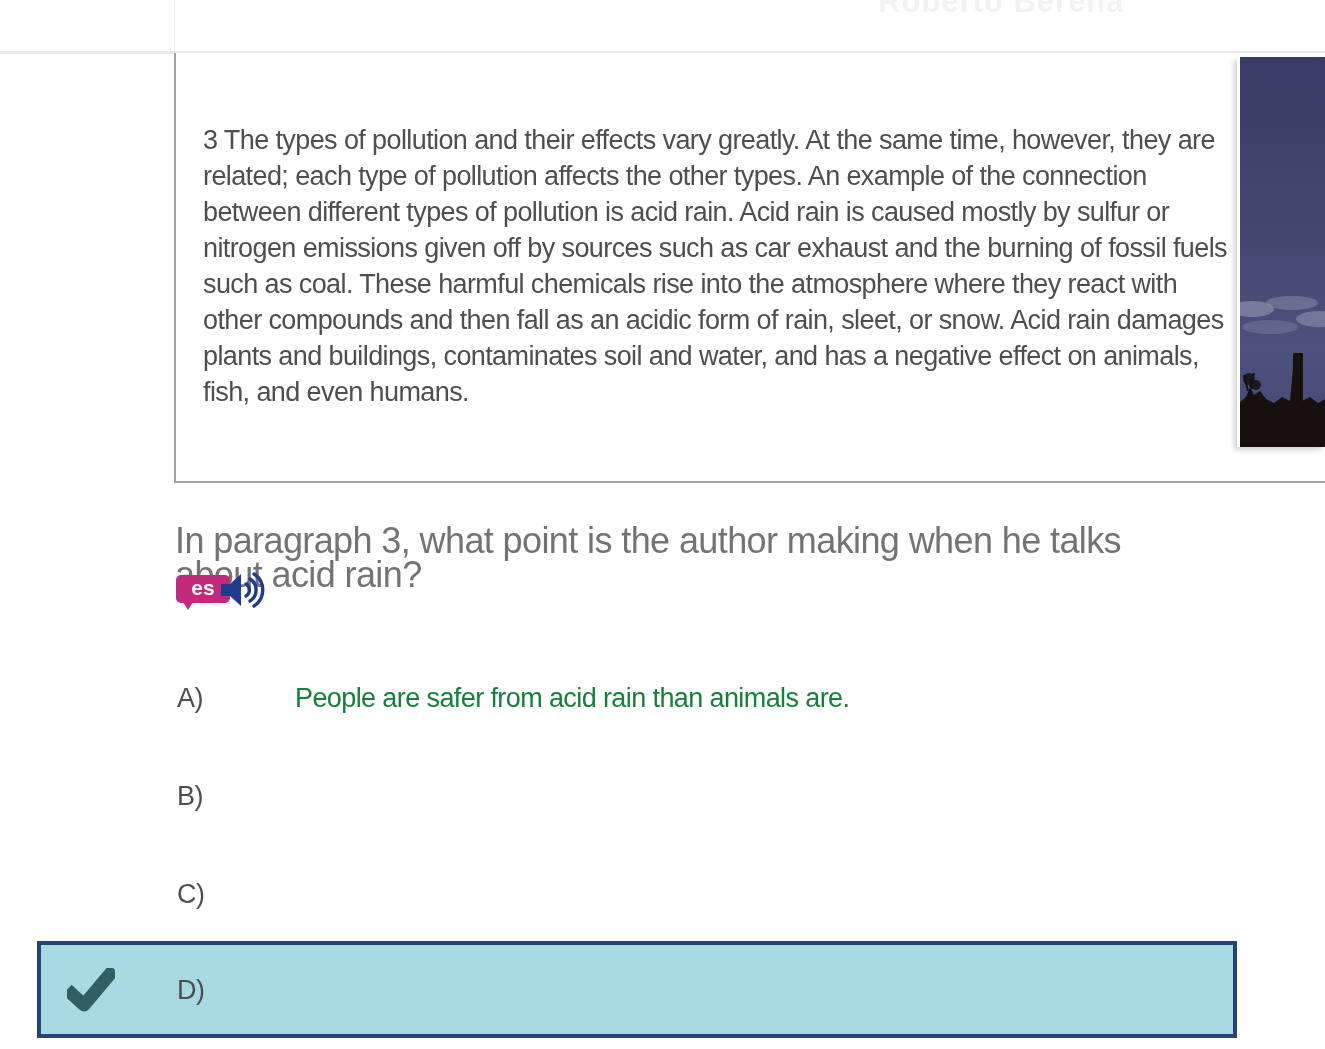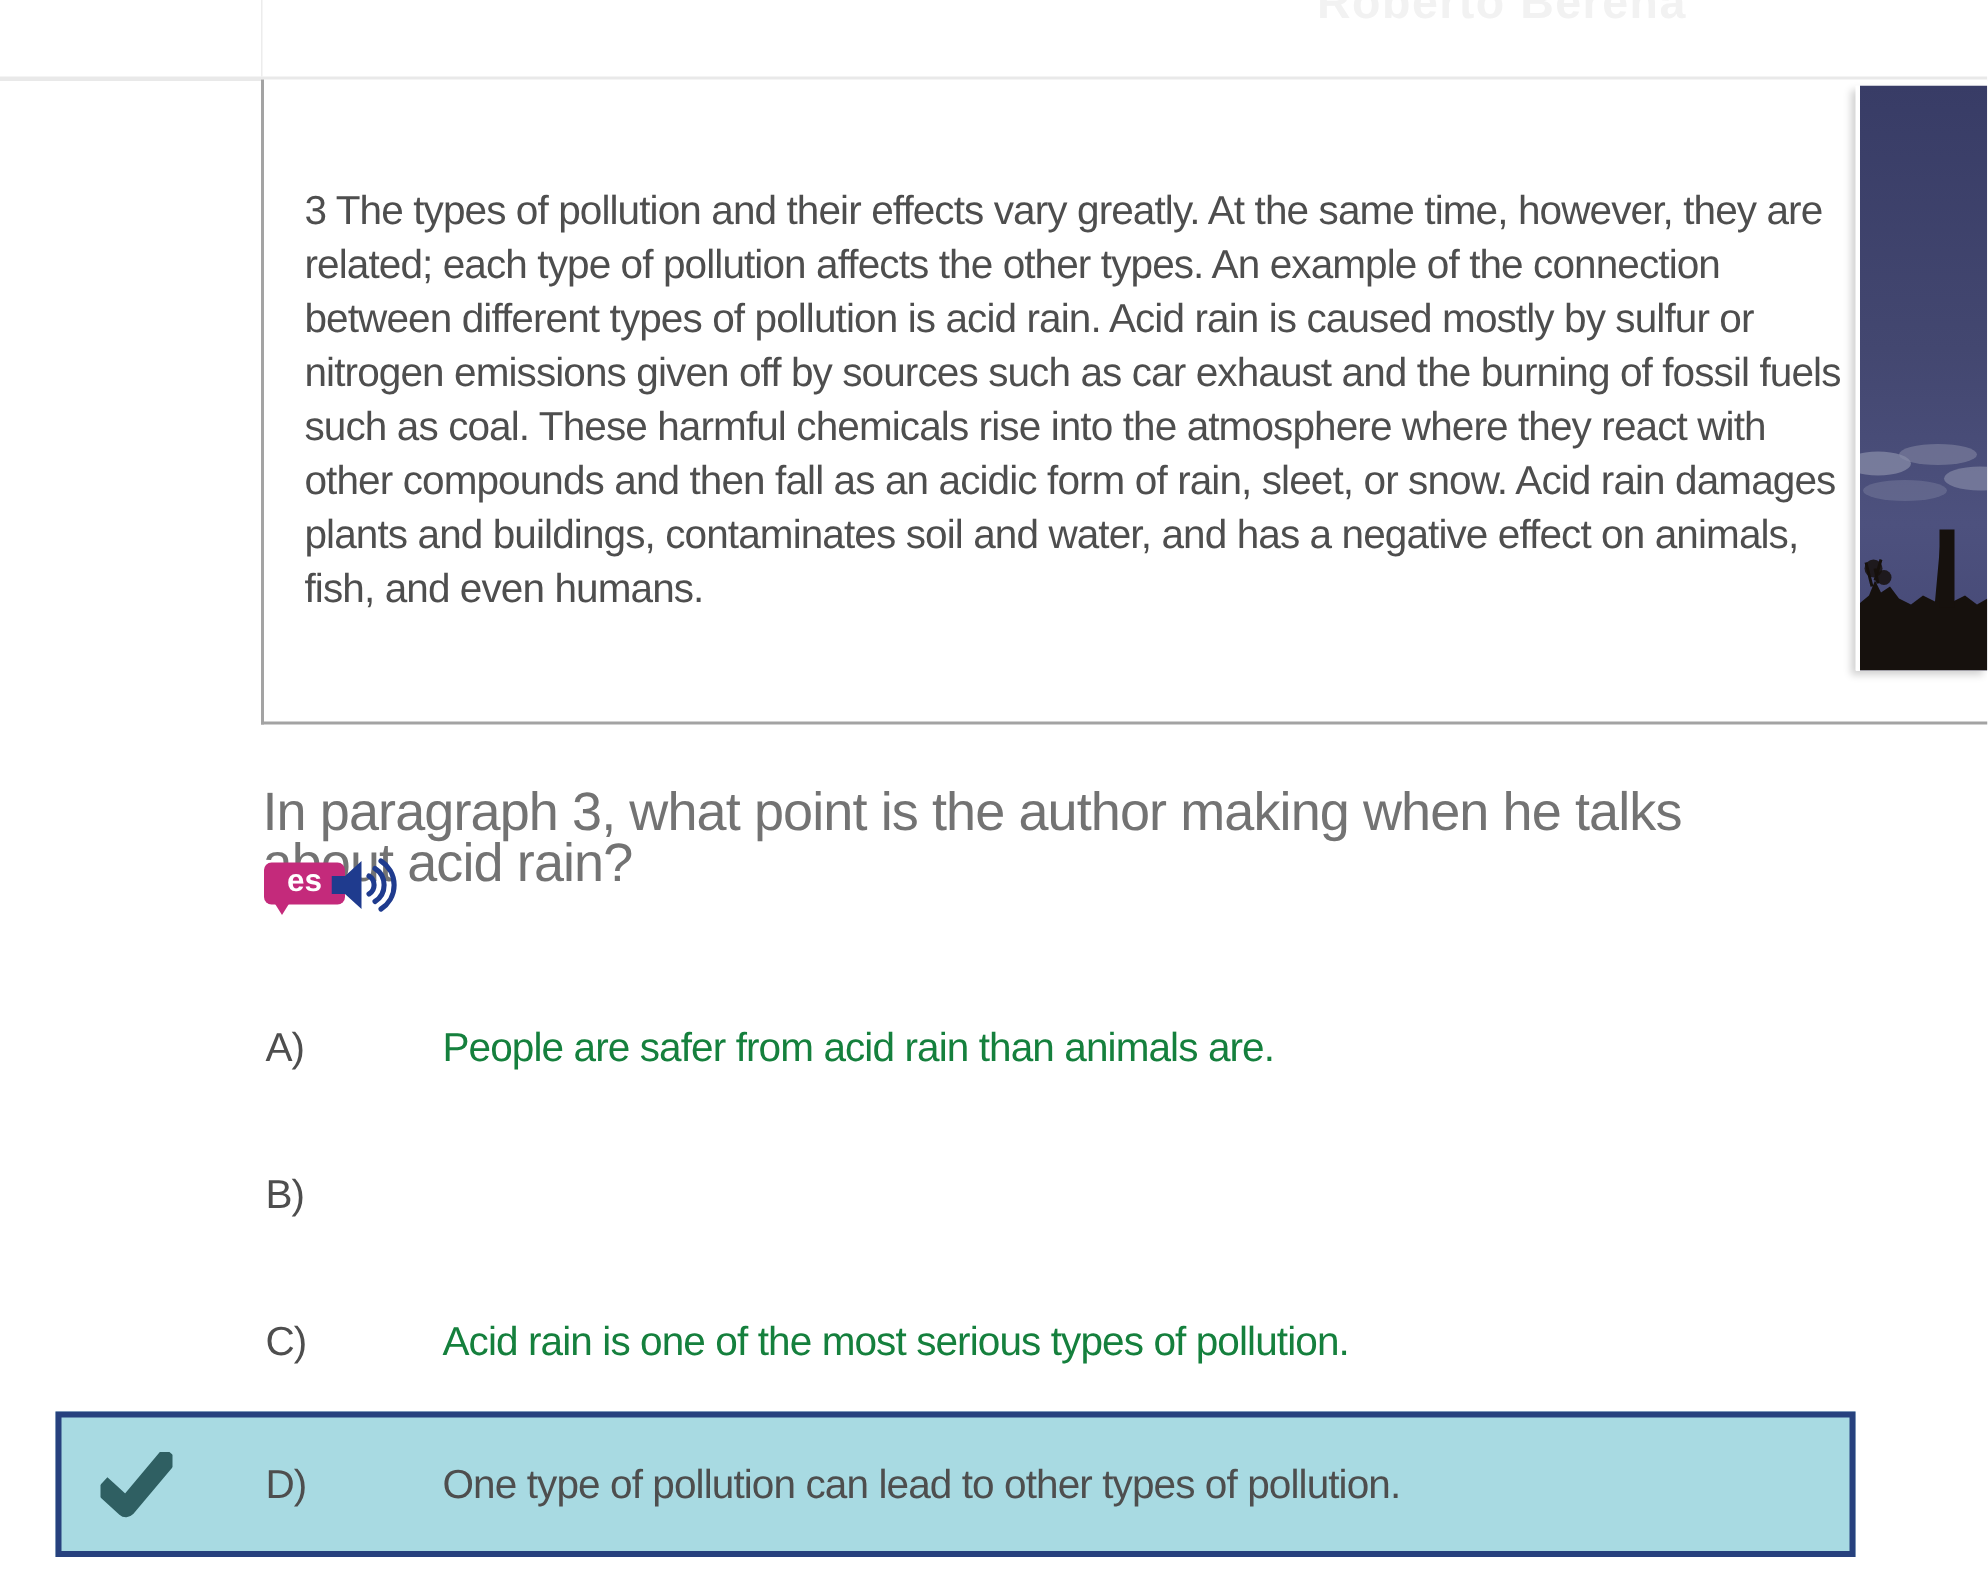--- a/index.html
+++ b/index.html
@@ -213,26 +213,24 @@
     <span class="opt-label">A)</span>
     <span class="opt-text">People are safer from acid rain than animals are.</span>
   </div>
 
   <div class="option-row row-b">
     <span class="opt-label">B)</span>
   </div>
 
   <div class="option-row row-c">
     <span class="opt-label">C)</span>
-    <span class="opt-text">Acid rain is one of the most serious types of pollution.</span>
   </div>
 
   <div class="option-correct">
     <span class="check-icon">
       <svg width="48" height="44" viewBox="0 0 48 44">
         <path d="M5 26 L17 37 L43 6" stroke="#2f5f62" stroke-width="13" fill="none" stroke-linecap="square" stroke-linejoin="round"></path>
       </svg>
     </span>
     <span class="opt-label">D)</span>
-    <span class="opt-text">One type of pollution can lead to other types of pollution.</span>
   </div>
 
 </div>
 
 </body></html>

